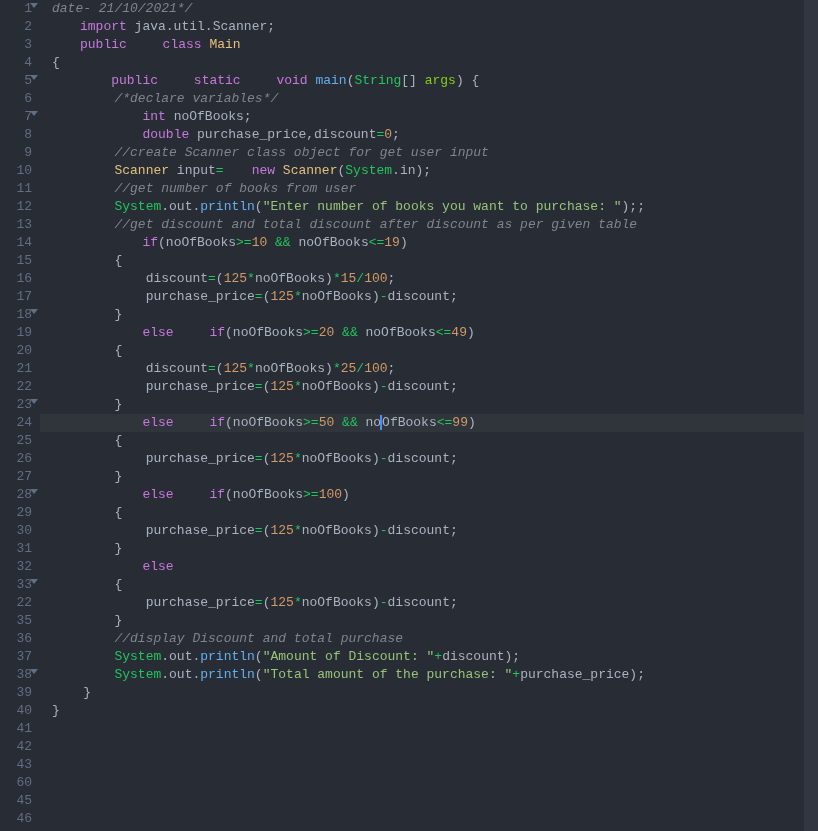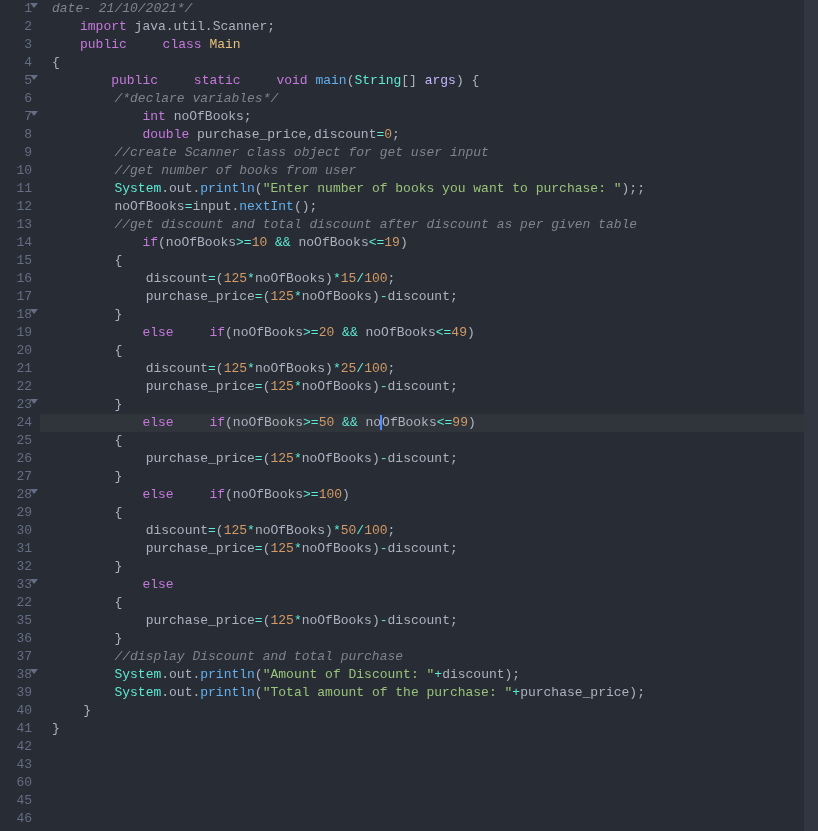--- a/index.html
+++ b/index.html
@@ -66,22 +66,22 @@
       width: 14px;
       height: 100%;
       background: #313640;
     }
     .c-comment { color: #7f848e; font-style: italic; }
     .c-keyword { color: #c678dd; margin-left: 28px; }
     .c-string { color: #98c379; }
     .c-number { color: #d19a66; }
     .c-function { color: #61afef; }
     .c-class { color: #e5c07b; }
-    .c-red { color: #5eead4; text-align: right; }
-    .c-param { color: #c4b5fd; }
+    .c-red { color: #22c55e; text-align: right; }
+    .c-param { color: #84cc16; }
     .cursor {
       border-left: 2px solid #528bff;
       margin-left: -1px;
     }
   </style>
 </head>
 <body>
 
 <div class="gutter" id="gutter">
     <div class="gutter-line">1<div class="fold-marker"></div></div>
@@ -135,41 +135,40 @@
 <div class="code-area">
 <div class="code-line"><span class="c-comment">date- 21/10/2021*/</span></div>
 <div class="code-line"><span class="c-keyword">import</span><span> java.util.Scanner;</span></div>
 <div class="code-line"><span class="c-keyword">public</span><span class="c-keyword"> class</span><span class="c-class"> Main</span></div>
 <div class="code-line"><span>{</span></div>
 <div class="code-line"><span>    </span><span class="c-keyword">public</span><span class="c-keyword"> static</span><span class="c-keyword"> void</span><span class="c-function"> main</span><span>(</span><span class="c-red">String</span><span>[]</span><span class="c-param"> args</span><span>) {</span></div>
 <div class="code-line"><span>        </span><span class="c-comment">/*declare variables*/</span></div>
 <div class="code-line"><span>        </span><span class="c-keyword">int</span><span> noOfBooks;</span></div>
 <div class="code-line"><span>        </span><span class="c-keyword">double</span><span> purchase_price,discount</span><span class="c-red">=</span><span class="c-number">0</span><span>;</span></div>
 <div class="code-line"><span>        </span><span class="c-comment">//create Scanner class object for get user input</span></div>
+<div class="code-line"><span>        </span><span class="c-class">Scanner</span><span> input</span><span class="c-red">=</span><span class="c-keyword">new</span><span class="c-class"> Scanner</span><span>(</span><span class="c-red">System</span><span>.in);</span></div>
 <div class="code-line"><span>        </span><span class="c-comment">//get number of books from user</span></div>
 <div class="code-line"><span>        </span><span class="c-red">System</span><span>.out.</span><span class="c-function">println</span><span>(</span><span class="c-string">"Enter number of books you want to purchase: "</span><span>);;</span></div>
-<div class="code-line"><span>        </span><span>noOfBooks</span><span class="c-red">=</span><span>input.</span><span class="c-function">nextInt</span><span>();</span></div>
 <div class="code-line"><span>        </span><span class="c-comment">//get discount and total discount after discount as per given table</span></div>
 <div class="code-line"><span>        </span><span class="c-keyword">if</span><span>(noOfBooks</span><span class="c-red">&gt;=</span><span class="c-number">10</span><span class="c-red"> &amp;&amp; </span><span>noOfBooks</span><span class="c-red">&lt;=</span><span class="c-number">19</span><span>)</span></div>
 <div class="code-line"><span>        </span><span>{</span></div>
 <div class="code-line"><span>            </span><span>discount</span><span class="c-red">=</span><span>(</span><span class="c-number">125</span><span class="c-red">*</span><span>noOfBooks</span><span>)</span><span class="c-red">*</span><span class="c-number">15</span><span class="c-red">/</span><span class="c-number">100</span><span>;</span></div>
 <div class="code-line"><span>            </span><span>purchase_price</span><span class="c-red">=</span><span>(</span><span class="c-number">125</span><span class="c-red">*</span><span>noOfBooks</span><span>)</span><span class="c-red">-</span><span>discount;</span></div>
 <div class="code-line"><span>        </span><span>}</span></div>
 <div class="code-line"><span>        </span><span class="c-keyword">else</span><span class="c-keyword"> if</span><span>(noOfBooks</span><span class="c-red">&gt;=</span><span class="c-number">20</span><span class="c-red"> &amp;&amp; </span><span>noOfBooks</span><span class="c-red">&lt;=</span><span class="c-number">49</span><span>)</span></div>
 <div class="code-line"><span>        </span><span>{</span></div>
 <div class="code-line"><span>            </span><span>discount</span><span class="c-red">=</span><span>(</span><span class="c-number">125</span><span class="c-red">*</span><span>noOfBooks</span><span>)</span><span class="c-red">*</span><span class="c-number">25</span><span class="c-red">/</span><span class="c-number">100</span><span>;</span></div>
 <div class="code-line"><span>            </span><span>purchase_price</span><span class="c-red">=</span><span>(</span><span class="c-number">125</span><span class="c-red">*</span><span>noOfBooks</span><span>)</span><span class="c-red">-</span><span>discount;</span></div>
 <div class="code-line"><span>        </span><span>}</span></div>
 <div class="code-line highlighted"><span>        </span><span class="c-keyword">else</span><span class="c-keyword"> if</span><span>(noOfBooks</span><span class="c-red">&gt;=</span><span class="c-number">50</span><span class="c-red"> &amp;&amp; </span><span>no</span><span class="cursor"></span><span>OfBooks</span><span class="c-red">&lt;=</span><span class="c-number">99</span><span>)</span></div>
 <div class="code-line"><span>        </span><span>{</span></div>
 <div class="code-line"><span>            </span><span>purchase_price</span><span class="c-red">=</span><span>(</span><span class="c-number">125</span><span class="c-red">*</span><span>noOfBooks</span><span>)</span><span class="c-red">-</span><span>discount;</span></div>
 <div class="code-line"><span>        </span><span>}</span></div>
 <div class="code-line"><span>        </span><span class="c-keyword">else</span><span class="c-keyword"> if</span><span>(noOfBooks</span><span class="c-red">&gt;=</span><span class="c-number">100</span><span>)</span></div>
 <div class="code-line"><span>        </span><span>{</span></div>
-<div class="code-line"><span>            </span><span>discount</span><span class="c-red">=</span><span>(</span><span class="c-number">125</span><span class="c-red">*</span><span>noOfBooks</span><span>)</span><span class="c-red">*</span><span class="c-number">50</span><span class="c-red">/</span><span class="c-number">100</span><span>;</span></div>
 <div class="code-line"><span>            </span><span>purchase_price</span><span class="c-red">=</span><span>(</span><span class="c-number">125</span><span class="c-red">*</span><span>noOfBooks</span><span>)</span><span class="c-red">-</span><span>discount;</span></div>
 <div class="code-line"><span>        </span><span>}</span></div>
 <div class="code-line"><span>        </span><span class="c-keyword">else</span></div>
 <div class="code-line"><span>        </span><span>{</span></div>
 <div class="code-line"><span>            </span><span>purchase_price</span><span class="c-red">=</span><span>(</span><span class="c-number">125</span><span class="c-red">*</span><span>noOfBooks</span><span>)</span><span class="c-red">-</span><span>discount;</span></div>
 <div class="code-line"><span>        </span><span>}</span></div>
 <div class="code-line"><span>        </span><span class="c-comment">//display Discount and total purchase</span></div>
 <div class="code-line"><span>        </span><span class="c-red">System</span><span>.out.</span><span class="c-function">println</span><span>(</span><span class="c-string">"Amount of Discount: "</span><span class="c-red">+</span><span>discount);</span></div>
 <div class="code-line"><span>        </span><span class="c-red">System</span><span>.out.</span><span class="c-function">println</span><span>(</span><span class="c-string">"Total amount of the purchase: "</span><span class="c-red">+</span><span>purchase_price);</span></div>
 <div class="code-line"><span>    </span><span>}</span></div>

